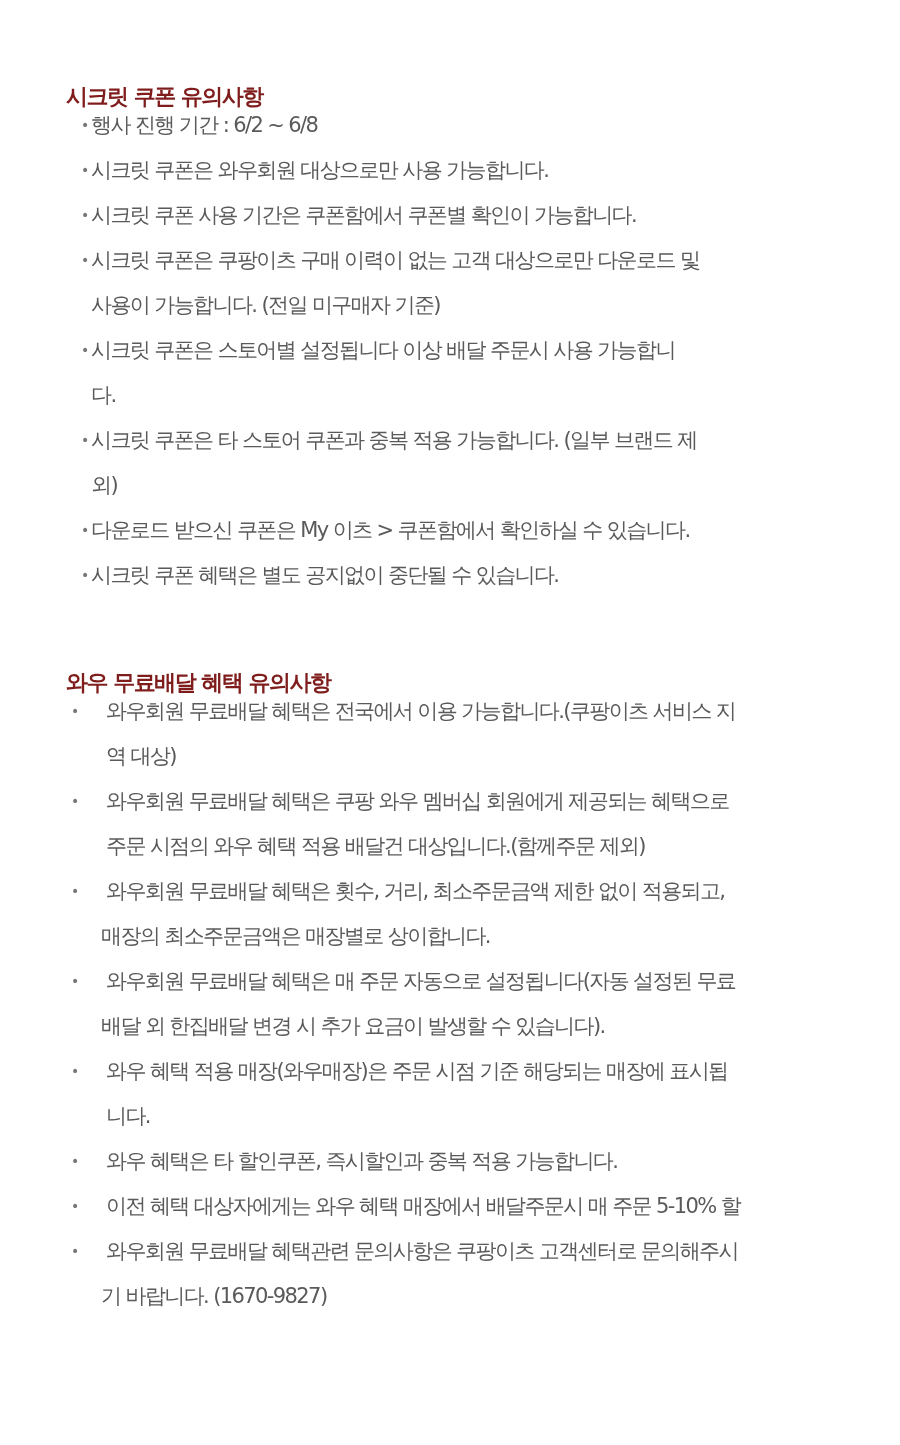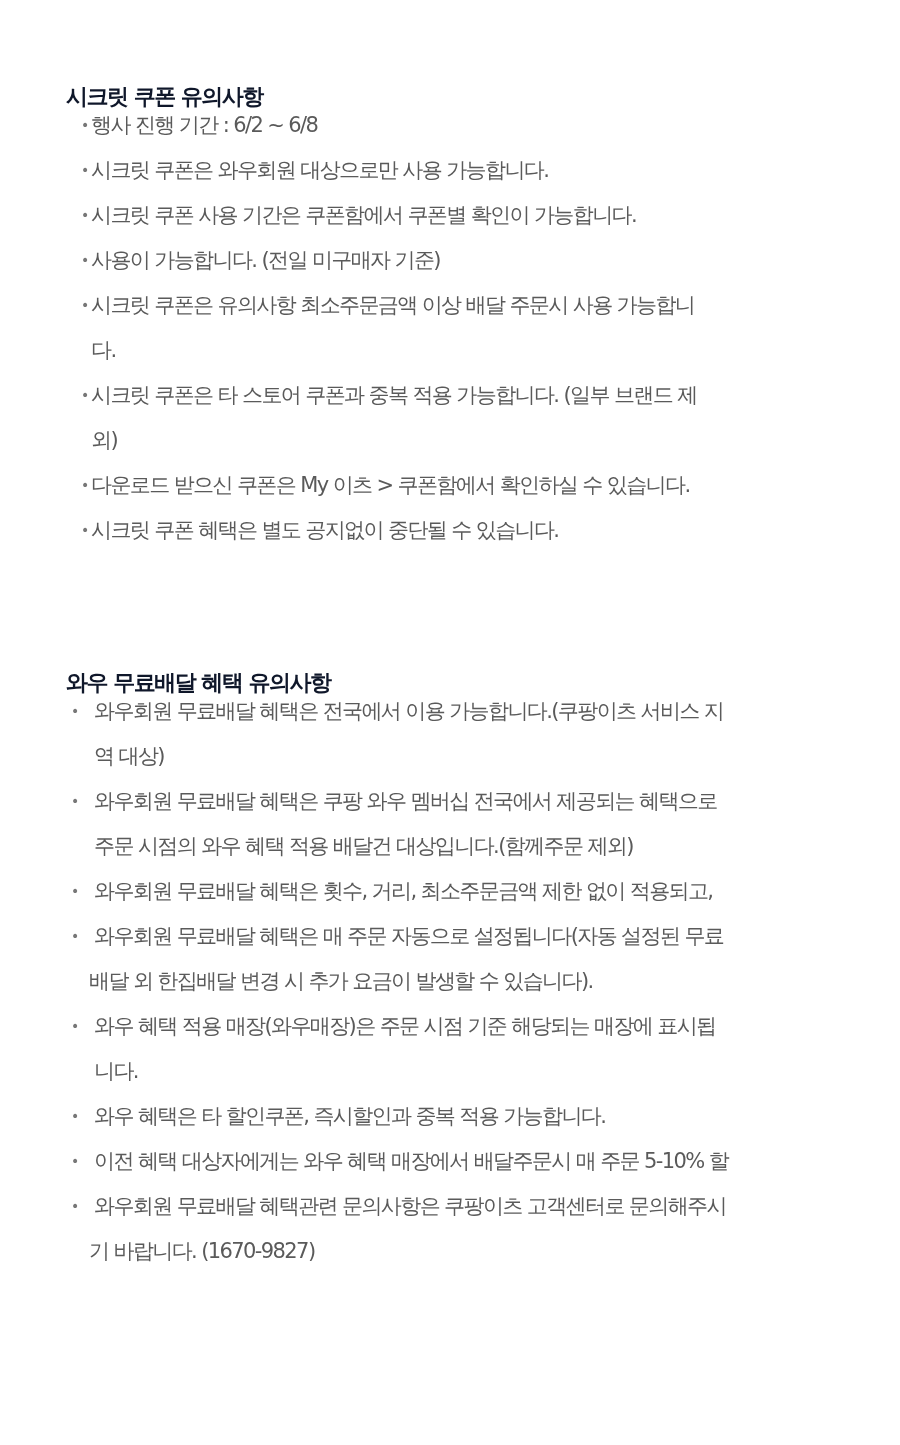--- a/index.html
+++ b/index.html
@@ -18,21 +18,21 @@
     .section {
       position: absolute;
       left: 0;
       width: 900px;
     }
     .section-title {
       position: absolute;
       left: 66px;
       font-size: 22px;
       font-weight: bold;
-      color: #0f172a;
+      color: #7f1d1d;
       letter-spacing: -1.5px;
       white-space: nowrap;
       line-height: 30px;
     }
     ul.notes {
       list-style: none;
       margin: 0;
       padding: 0;
       position: absolute;
       left: 0;
@@ -62,21 +62,21 @@
     #sec1 .section-title { top: 64px; }
     #sec1 ul.notes { top: 103px; }
     #sec1 ul.notes li .bullet { left: 81px; }
     #sec1 ul.notes li .line { padding-left: 91px; }
 
     
     #sec2 { top: 0; }
     #sec2 .section-title { top: 650px; }
     #sec2 ul.notes { top: 689px; }
     #sec2 ul.notes li .bullet { left: 71px; }
-    #sec2 ul.notes li .line { padding-left: 94px; }
+    #sec2 ul.notes li .line { padding-left: 94px; margin-left: 12px; }
     #sec2 ul.notes li .line.cont-narrow { padding-left: 89px; }
   </style>
 </head>
 <body>
 
 <section class="section" id="sec1">
   <h2 class="section-title">시크릿 쿠폰 유의사항</h2>
   <ul class="notes">
     <li>
       <span class="bullet">•</span>
@@ -85,25 +85,26 @@
     <li>
       <span class="bullet">•</span>
       <span class="line">시크릿 쿠폰은 와우회원 대상으로만 사용 가능합니다.</span>
     </li>
     <li>
       <span class="bullet">•</span>
       <span class="line">시크릿 쿠폰 사용 기간은 쿠폰함에서 쿠폰별 확인이 가능합니다.</span>
     </li>
     <li>
       <span class="bullet">•</span>
+      <span class="line">시크릿 쿠폰은 쿠팡이츠 구매 이력이 없는 고객 대상으로만 다운로드 및</span>
       <span class="line">사용이 가능합니다. (전일 미구매자 기준)</span>
     </li>
     <li>
       <span class="bullet">•</span>
-      <span class="line">시크릿 쿠폰은 유의사항 최소주문금액 이상 배달 주문시 사용 가능합니</span>
+      <span class="line">시크릿 쿠폰은 스토어별 설정됩니다 이상 배달 주문시 사용 가능합니</span>
       <span class="line">다.</span>
     </li>
     <li>
       <span class="bullet">•</span>
       <span class="line">시크릿 쿠폰은 타 스토어 쿠폰과 중복 적용 가능합니다. (일부 브랜드 제</span>
       <span class="line">외)</span>
     </li>
     <li>
       <span class="bullet">•</span>
       <span class="line">다운로드 받으신 쿠폰은 My 이츠 &gt; 쿠폰함에서 확인하실 수 있습니다.</span>
@@ -118,26 +119,27 @@
 <section class="section" id="sec2">
   <h2 class="section-title">와우 무료배달 혜택 유의사항</h2>
   <ul class="notes">
     <li>
       <span class="bullet">•</span>
       <span class="line">와우회원 무료배달 혜택은 전국에서 이용 가능합니다.(쿠팡이츠 서비스 지</span>
       <span class="line">역 대상)</span>
     </li>
     <li>
       <span class="bullet">•</span>
-      <span class="line">와우회원 무료배달 혜택은 쿠팡 와우 멤버십 전국에서 제공되는 혜택으로</span>
+      <span class="line">와우회원 무료배달 혜택은 쿠팡 와우 멤버십 회원에게 제공되는 혜택으로</span>
       <span class="line">주문 시점의 와우 혜택 적용 배달건 대상입니다.(함께주문 제외)</span>
     </li>
     <li>
       <span class="bullet">•</span>
       <span class="line">와우회원 무료배달 혜택은 횟수, 거리, 최소주문금액 제한 없이 적용되고,</span>
+      <span class="line cont-narrow">매장의 최소주문금액은 매장별로 상이합니다.</span>
     </li>
     <li>
       <span class="bullet">•</span>
       <span class="line">와우회원 무료배달 혜택은 매 주문 자동으로 설정됩니다(자동 설정된 무료</span>
       <span class="line cont-narrow">배달 외 한집배달 변경 시 추가 요금이 발생할 수 있습니다).</span>
     </li>
     <li>
       <span class="bullet">•</span>
       <span class="line">와우 혜택 적용 매장(와우매장)은 주문 시점 기준 해당되는 매장에 표시됩</span>
       <span class="line">니다.</span>

